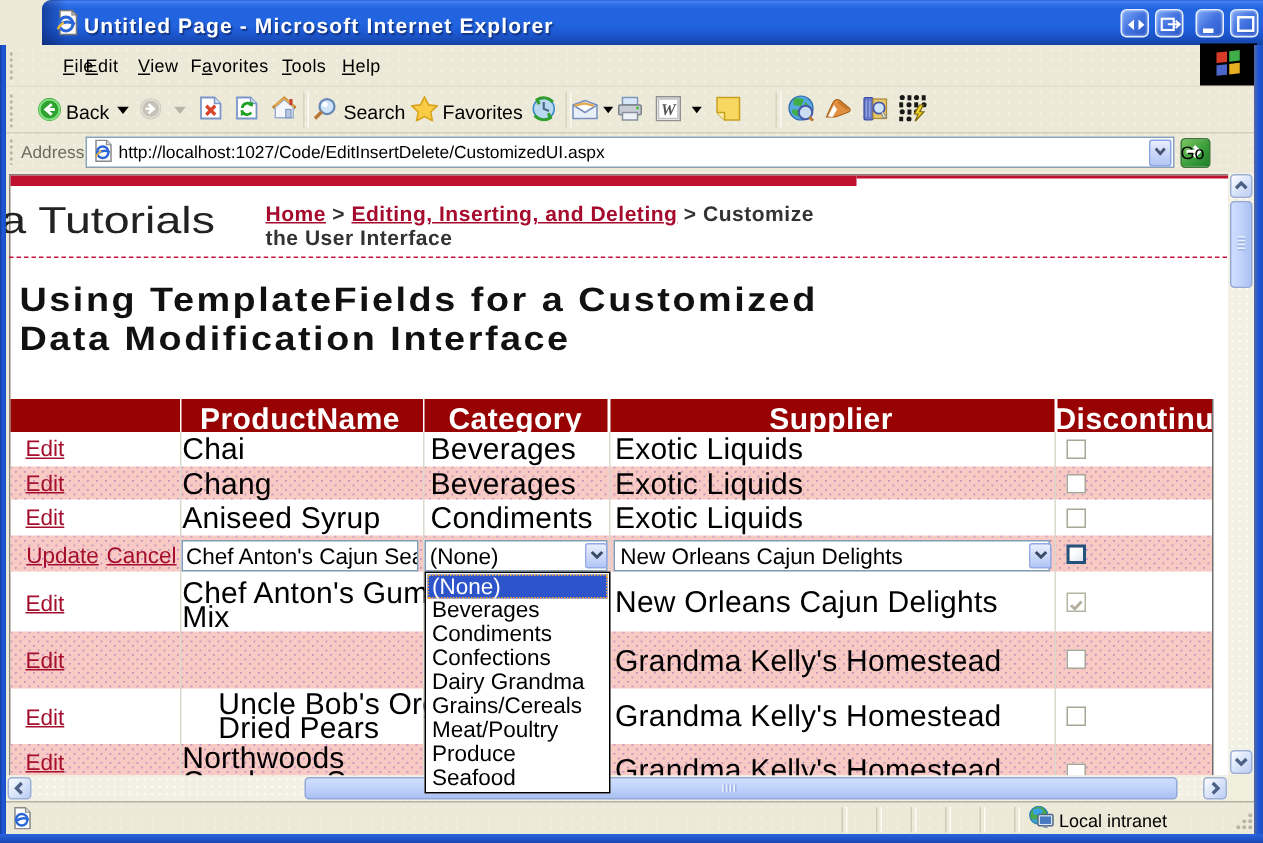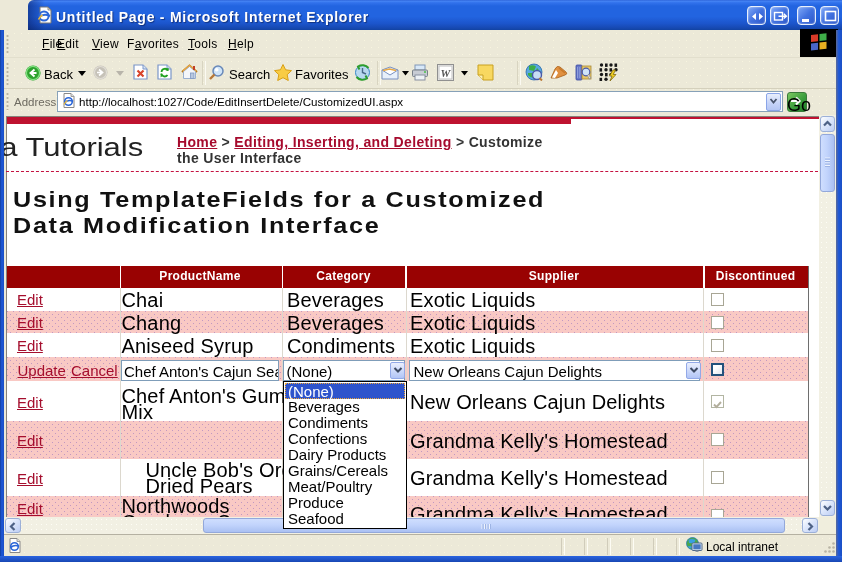--- a/index.html
+++ b/index.html
@@ -30,34 +30,34 @@
 .tsep{position:absolute;top:3px;height:24px;width:2px;border-left:1px solid #d8d4c0;border-right:1px solid #fbfaf2;}
 .tlabel{position:absolute;font-size:13px;color:#000;top:9px;}
 #addrbar{position:absolute;left:0;top:59px;width:834px;height:24px;}
 #addrlabel{position:absolute;left:10px;top:7px;font-size:11.5px;color:#6d6a60;}
 #addrbox{position:absolute;left:53px;top:2px;width:724px;height:19px;background:#fff;border:1px solid #87a1b8;}
 #addrtext{position:absolute;left:21px;top:3px;font-size:11.6px;color:#000;white-space:nowrap;}
 #addrdrop{position:absolute;left:708px;top:1px;width:13px;height:16px;border:1px solid #8aa5e8;border-radius:2px;
  background:linear-gradient(180deg,#e8eefc 0%,#c5d3f8 60%,#b4c6f4 100%);}
 #gobtn{position:absolute;left:783px;top:3px;width:18px;height:18px;border-radius:3px;border:1px solid #3a7a3a;
  background:linear-gradient(135deg,#7cc860 0%,#3c9e3c 55%,#1e7e28 100%);}
-#golabel{position:absolute;left:783px;top:6px;font-size:18px;color:#000;}
+#golabel{position:absolute;left:783px;top:6px;font-size:12px;color:#000;}
 #chromebase{position:absolute;left:4px;top:113px;width:834px;height:2px;background:#ece9d8;}
 
 #content{position:absolute;left:4px;top:115px;width:815px;height:402px;background:#fff;overflow:hidden;}
 #redbar{position:absolute;left:3px;top:2px;width:564px;height:7px;background:#be1230;}
 #redline{position:absolute;left:567px;top:2px;width:248px;height:2px;background:#be1230;}
 #logo{position:absolute;left:-52px;top:18px;font-size:25px;color:#222;transform:scaleX(1.24);transform-origin:0 0;white-space:nowrap;}
 #crumbs{position:absolute;left:173px;top:20px;width:420px;font-size:14px;font-weight:bold;line-height:15.5px;color:#333;white-space:nowrap;letter-spacing:.35px;}
 .clink{color:#a60a2d;text-decoration:underline;}
 #dashed{position:absolute;left:2px;top:56px;width:812px;border-top:1px dashed #c41240;}
 #h1{position:absolute;left:9px;top:72px;font-size:22.5px;font-weight:bold;color:#111;line-height:26px;letter-spacing:1.5px;white-space:nowrap;transform:scaleX(1.12);transform-origin:0 0;}
 
 .hdr{position:absolute;background:#990202;}
-.hlbl{position:absolute;font-size:12px;font-weight:bold;color:#fff;text-align:center;letter-spacing:.3px;}
+.hlbl{position:absolute;font-size:20px;font-weight:bold;color:#fff;text-align:center;letter-spacing:.3px;}
 .pink{background-color:#f9c9c4;
  background-image:radial-gradient(circle at 0.5px 0.5px,rgba(148,112,192,.55) 0.55px,rgba(0,0,0,0) 0.85px),radial-gradient(circle at 0.5px 0.5px,rgba(148,112,192,.55) 0.55px,rgba(0,0,0,0) 0.85px);
  background-size:6px 6px;background-position:0 0,3px 3px;}
 .row{position:absolute;left:3px;width:801px;}
 .cline{position:absolute;width:1px;background:#dcd8ce;}
 #tright{position:absolute;left:804px;top:151px;width:1px;height:251px;background:#6e6e6e;}
 .cell{position:absolute;font-size:20px;color:#000;line-height:16px;letter-spacing:.15px;white-space:nowrap;}
 .elink{position:absolute;font-size:15px;color:#a50e2d;text-decoration:underline;}
 .cb{position:absolute;width:11px;height:11px;border:1px solid #a8a695;background:#fff;}
 
@@ -382,21 +382,21 @@
   <div class="cell" style="left:406px;top:391px;">Grandma Kelly's Homestead</div>
   <div class="cb" style="left:707px;top:394px;"></div>
 
  </div>
 
   <div id="ddlist">
     <div class="dditem" id="ddsel" style="top:1px;">(None)</div>
     <div class="dditem" style="top:17px;">Beverages</div>
     <div class="dditem" style="top:33px;">Condiments</div>
     <div class="dditem" style="top:49px;">Confections</div>
-    <div class="dditem" style="top:65px;">Dairy Products</div>
+    <div class="dditem" style="top:65px;">Dairy Grandma</div>
     <div class="dditem" style="top:81px;">Grains/Cereals</div>
     <div class="dditem" style="top:97px;">Meat/Poultry</div>
     <div class="dditem" style="top:113px;">Produce</div>
     <div class="dditem" style="top:129px;">Seafood</div>
   </div>
 
  <div id="vscroll">
    <div class="sbtn" style="left:1px;top:1px;width:15px;height:16px;"><svg width="13" height="14">
           <path d="M3 8.5 L6.5 5 L10 8.5" fill="none" stroke="#4d6185" stroke-width="2.2"></path>
         </svg></div>

